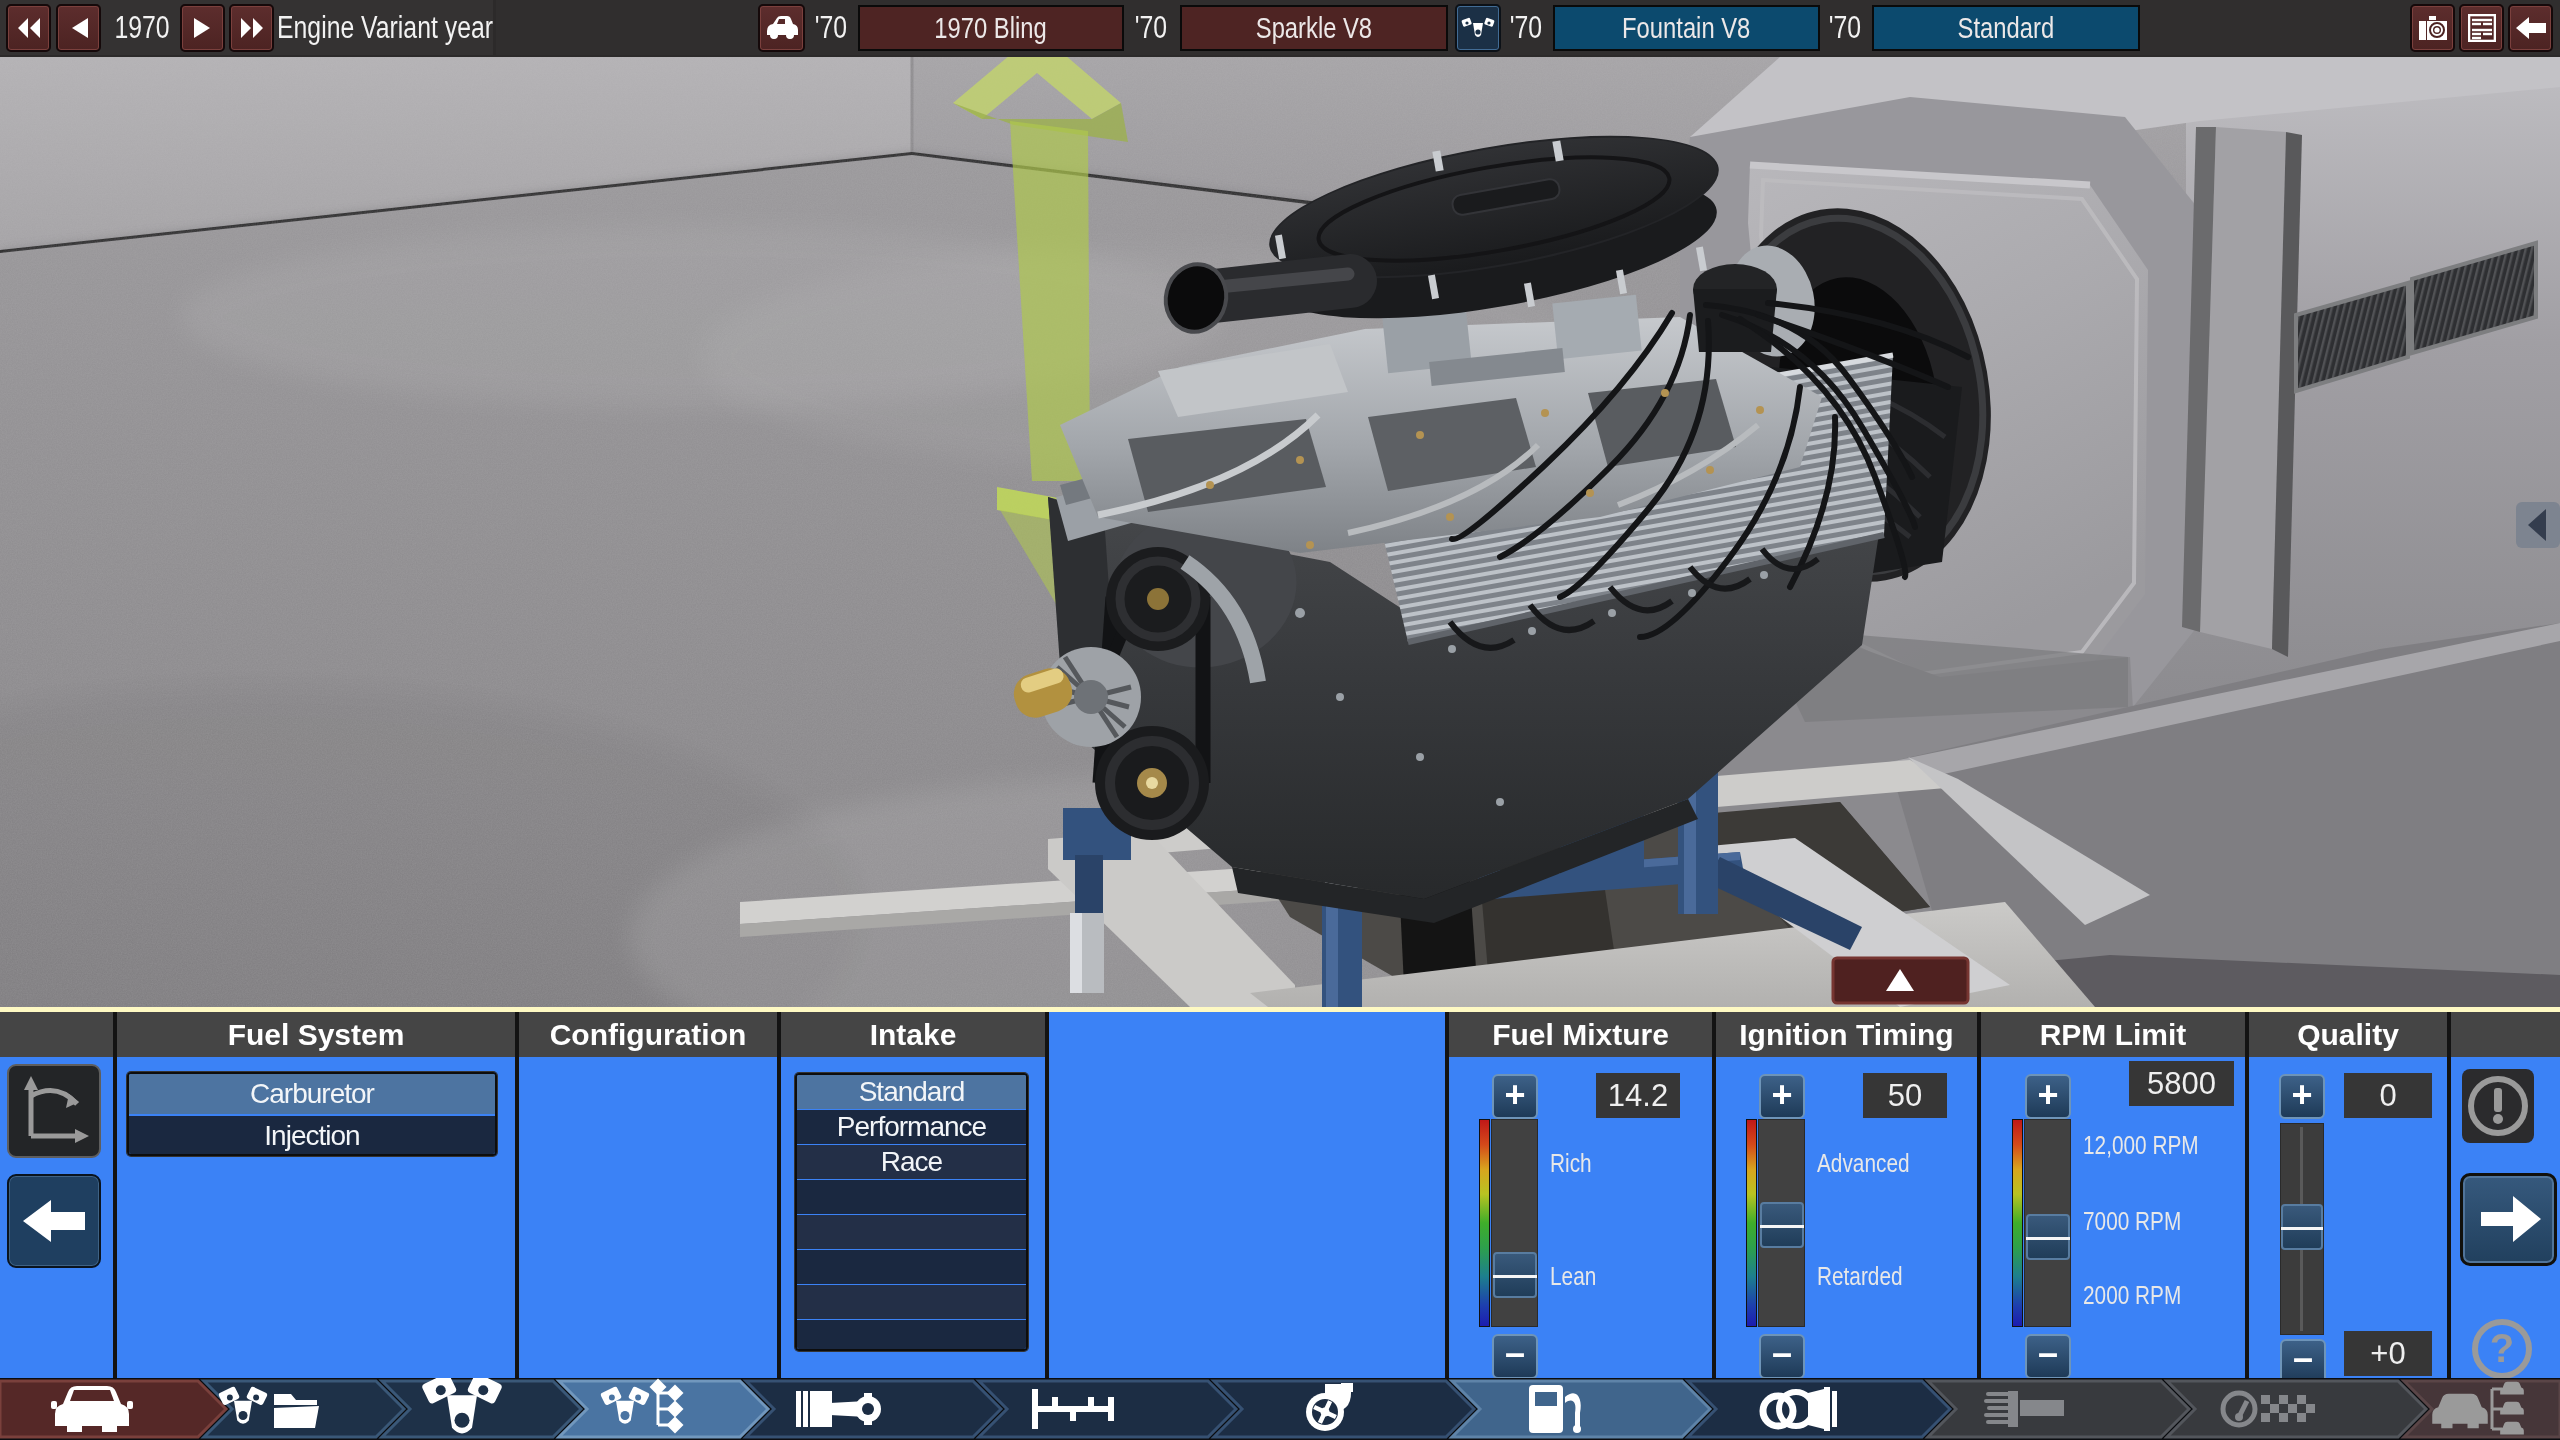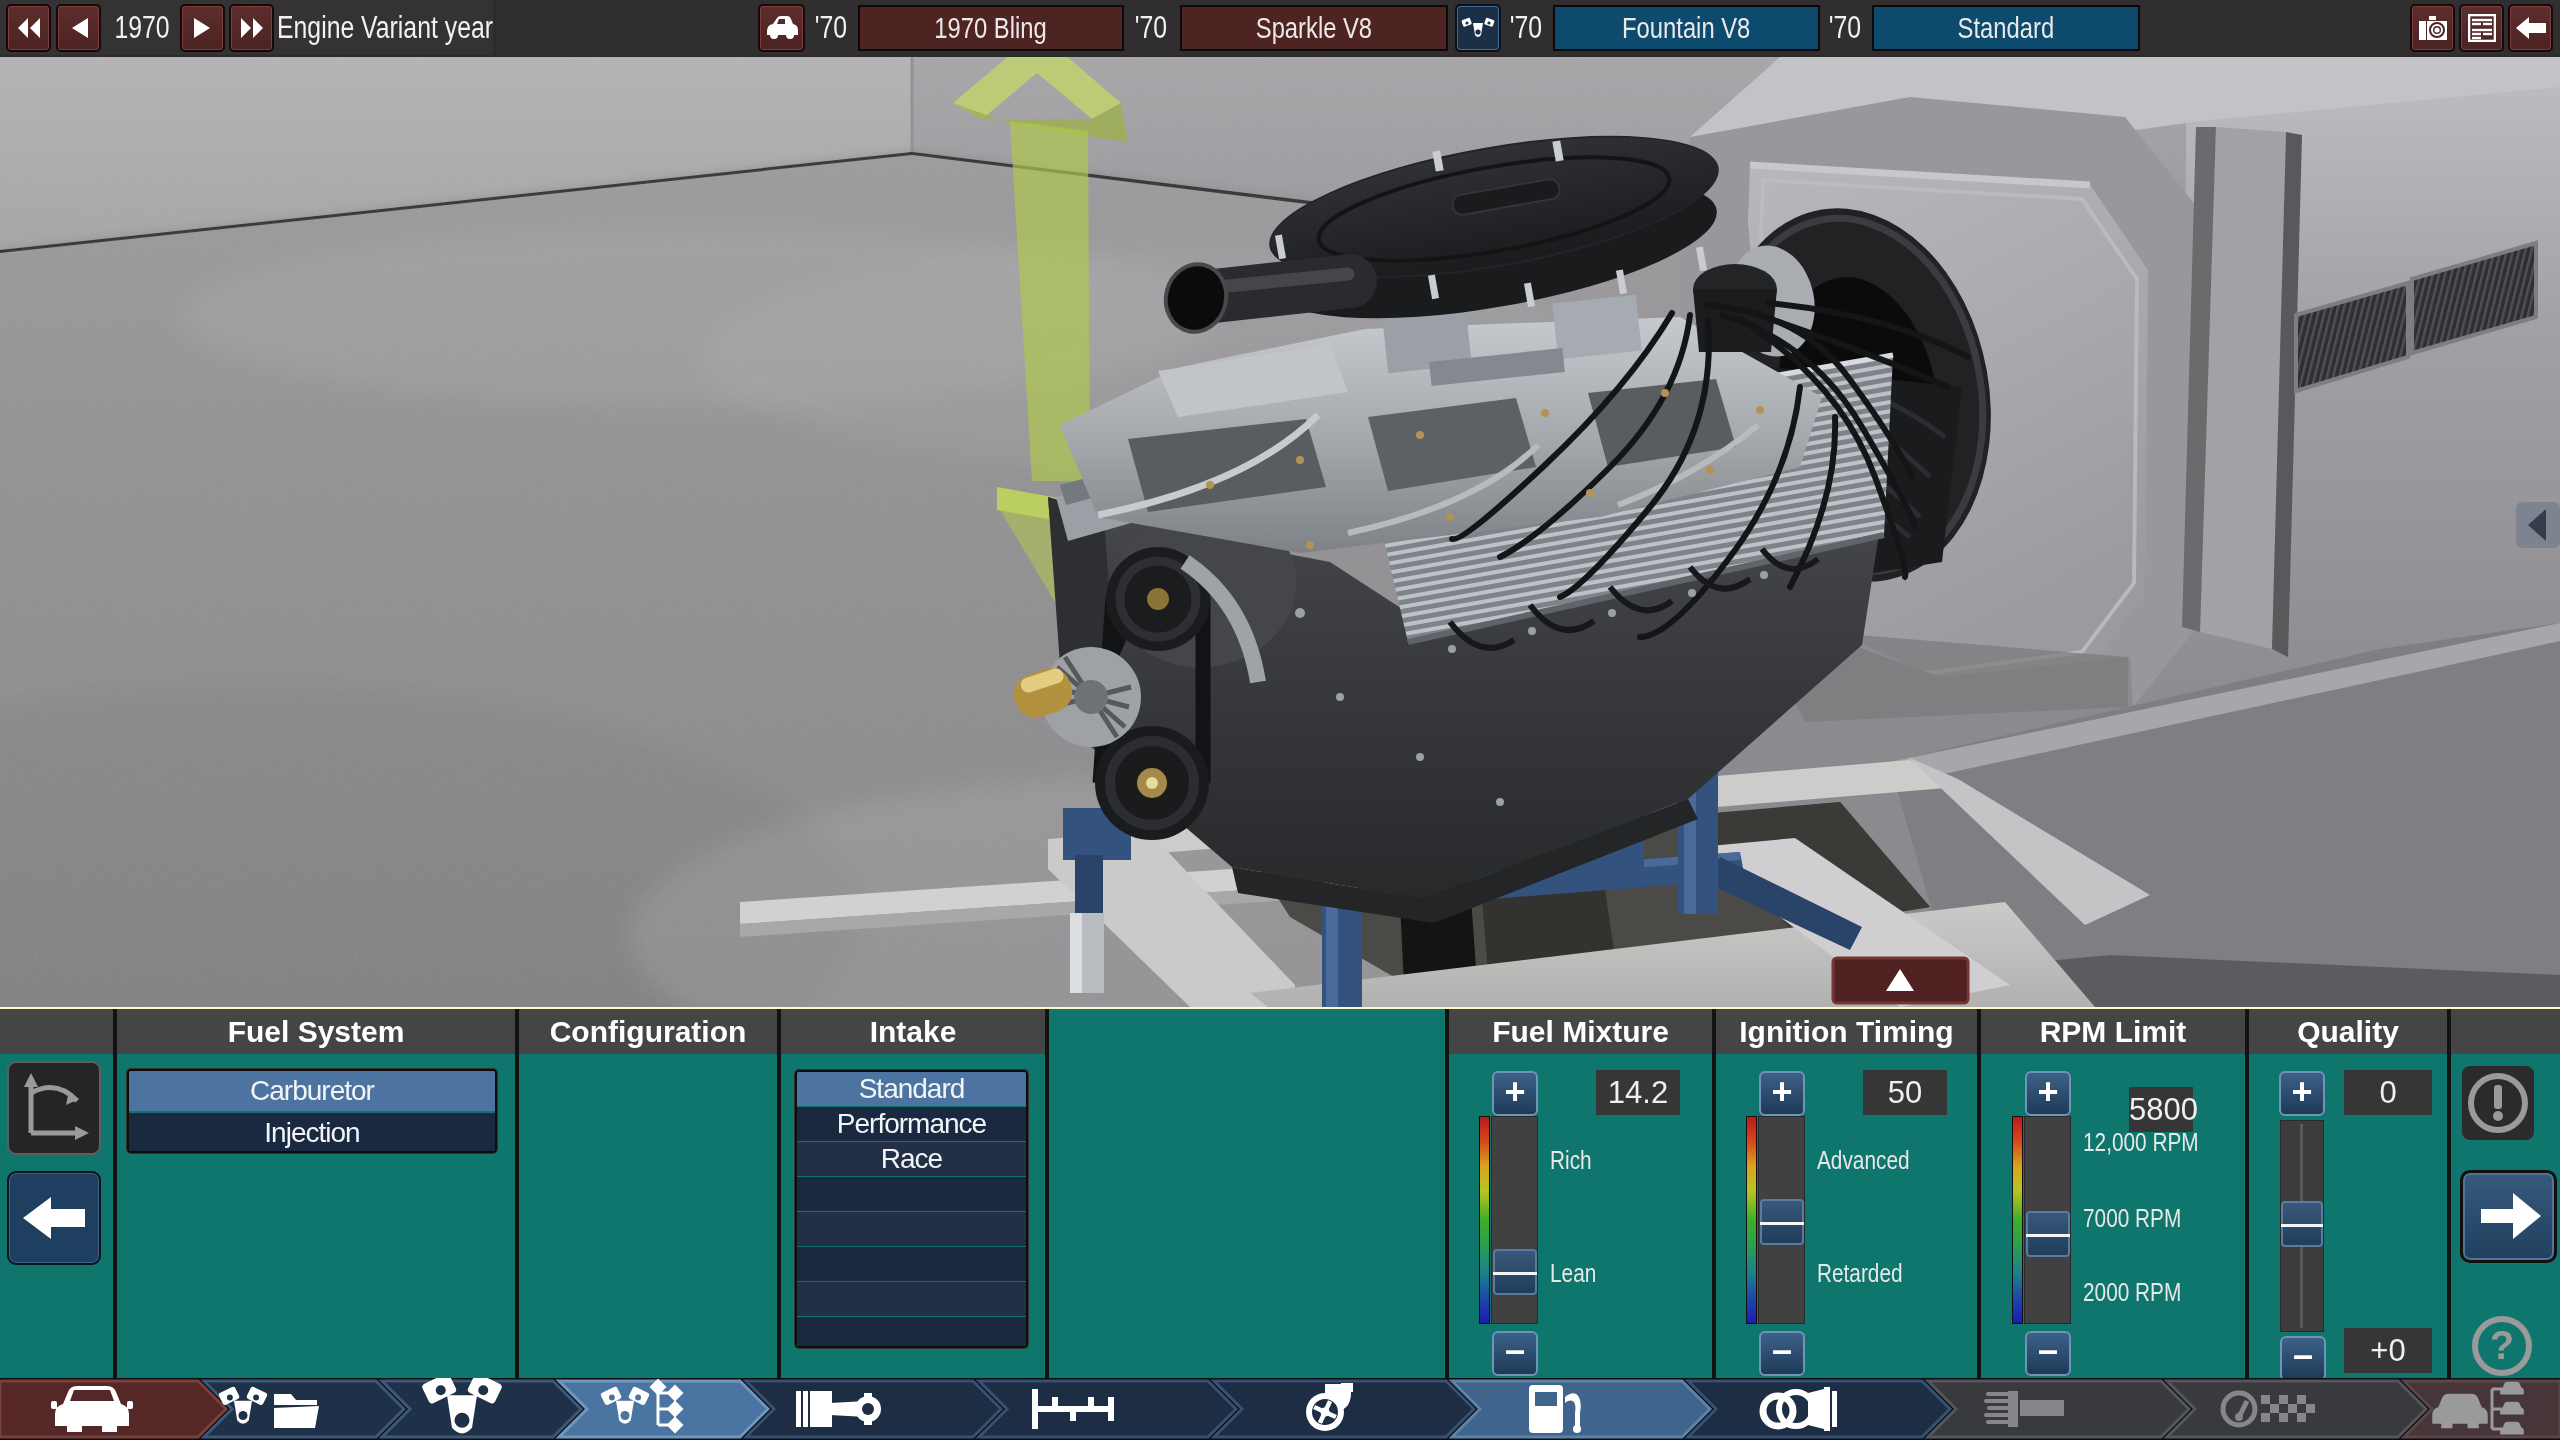--- a/index.html
+++ b/index.html
@@ -7,21 +7,21 @@
 #topbar{position:absolute;left:0;top:0;width:2560px;height:57px;background:#2c2a2a}
 #topbar .seg{position:absolute;top:0;height:55px;background:#343232}
 .mbtn{position:absolute;top:4px;height:48px;background:linear-gradient(#5d2d2d,#4c2322);border:2px solid #15090a;box-shadow:inset 0 0 0 1px #7b403d;border-radius:5px}
 .mbtn svg{position:absolute;left:50%;top:50%;transform:translate(-50%,-50%)}
 .tlabel{position:absolute;top:0;height:55px;line-height:55px;color:#f2f2f2;font-size:31px;white-space:nowrap;transform:scaleX(0.8)}
 .namebox{position:absolute;top:5px;height:46px;border:2px solid #0a0a0a;line-height:42px;text-align:center;color:#ece8e8;font-size:29px}
 .nbt{display:inline-block;transform:scaleX(0.82)}
 .nb-red{background:#4e2423}
 .nb-blue{background:#0c4a6e}
 
-#panel{position:absolute;left:0;top:1007px;width:2560px;height:371px;background:#0f766e;border-top:2px solid #fef9c3}
+#panel{position:absolute;left:0;top:1007px;width:2560px;height:371px;background:#3b82f6;border-top:5px solid #fef9c3}
 #panel .hdr{position:absolute;top:0;height:45px;background:#454545;color:#fff;font-weight:bold;font-size:30px;text-align:center;line-height:45px}
 #panel .vdiv{position:absolute;top:0;width:4px;height:371px;background:#131313}
 .lrow{position:absolute;color:#f2f5f8;font-size:28px;text-align:center;overflow:hidden;letter-spacing:-1px}
 .lbox{position:absolute;border:2px solid #0d0d0d;border-radius:4px;overflow:hidden;box-shadow:0 0 0 1px #333}
 .sel{background:#4d74a1}
 .rowa{background:#232f47}
 .rowb{background:#1a2840}
 .pmbtn{position:absolute;width:46px;height:45px;background:linear-gradient(#3d6188,#1e3a57);border:2px solid #6e94b8;border-radius:6px;color:#fff;font-size:36px;font-weight:bold;text-align:center;line-height:38px}
 .valbox{position:absolute;height:45px;background:#363636;color:#efefef;font-size:31px;text-align:center}
 .rainbow{position:absolute;width:11px;height:208px;border:1px solid #111;background:linear-gradient(#c01818,#d44a1a 12%,#d8a51e 24%,#b8c322 36%,#3fae2a 50%,#2da04c 62%,#1d7f8e 76%,#1d3fae 90%,#1c1cb0)}
@@ -478,21 +478,21 @@
   <div class="pmbtn" style="left:1759px;top:62px">+</div>
   <div class="valbox" style="left:1863px;top:61px;width:84px;line-height:45px">50</div>
   <div class="rainbow" style="left:1746px;top:107px"></div>
   <div class="track" style="left:1758px;top:107px"></div>
   <div class="handle" style="left:1760px;top:190px"></div>
   <div class="slabel" style="left:1817px;top:136px">Advanced</div>
   <div class="slabel" style="left:1817px;top:249px">Retarded</div>
   <div class="pmbtn" style="left:1759px;top:322px;line-height:34px">–</div>
 
   <div class="pmbtn" style="left:2025px;top:62px">+</div>
-  <div class="valbox" style="left:2129px;top:78px;width:64px;line-height:45px">5800</div>
+  <div class="valbox" style="left:2129px;top:49px;width:105px;line-height:45px">5800</div>
   <div class="rainbow" style="left:2012px;top:107px"></div>
   <div class="track" style="left:2024px;top:107px"></div>
   <div class="handle" style="left:2026px;top:202px"></div>
   <div class="slabel" style="left:2083px;top:118px">12,000 RPM</div>
   <div class="slabel" style="left:2083px;top:194px">7000 RPM</div>
   <div class="slabel" style="left:2083px;top:268px">2000 RPM</div>
   <div class="pmbtn" style="left:2025px;top:322px;line-height:34px">–</div>
 
   <div class="pmbtn" style="left:2279px;top:62px">+</div>
   <div class="valbox" style="left:2344px;top:61px;width:88px;line-height:45px">0</div>

